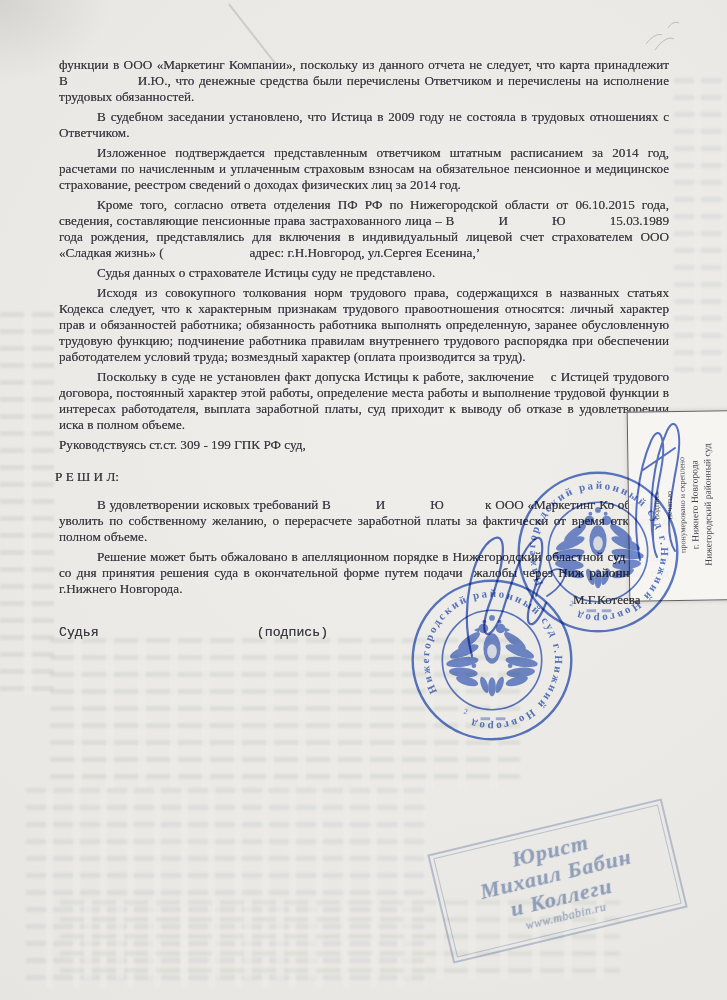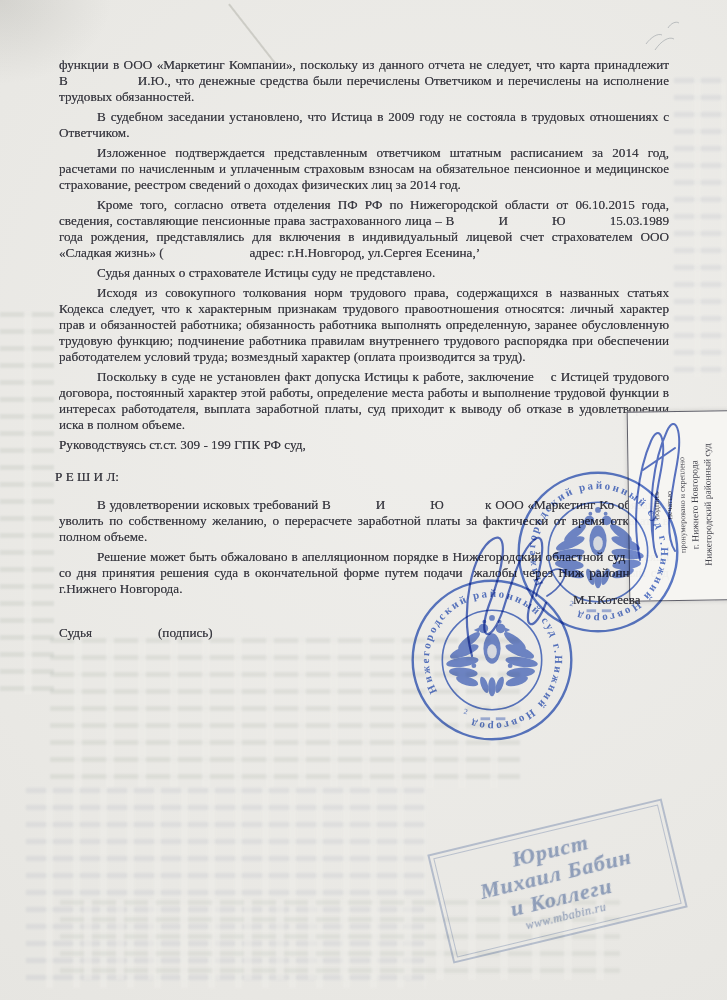--- a/index.html
+++ b/index.html
@@ -12,21 +12,21 @@
   }
   
   .textcol{
     position:absolute;left:55px;top:53px;width:618px;z-index:3;
     font-size:13.2px;line-height:16px;color:#3a3a42;
     text-shadow:0 0 .5px rgba(58,58,66,.75);
   }
   .para{margin:4px;text-align:justify;}
   .para.ind{text-indent:38px;}
   .heading{text-align:left;margin:16px 0 12px 0;font-size:13.2px;}
-  .para.gap2{margin-top:28px;}
+  .para.gap2{margin-top:28px;font-family:Liberation Mono, monospace;}
   
   .gh{position:absolute;z-index:1;filter:blur(1px);pointer-events:none;
     background:
       repeating-linear-gradient(90deg, rgba(255,255,255,.0) 0 24px, rgba(238,237,233,.75) 24px 32px),
       repeating-linear-gradient(180deg, rgba(108,126,112,.13) 0 5px, transparent 5px 17px);
   }
   .gh.blue{background:
       repeating-linear-gradient(90deg, rgba(255,255,255,.0) 0 20px, rgba(238,237,233,.75) 20px 27px),
       repeating-linear-gradient(180deg, rgba(108,118,148,.12) 0 5px, transparent 5px 17px);}
   .crease{position:absolute;left:252px;top:-4px;width:1.5px;height:78px;

